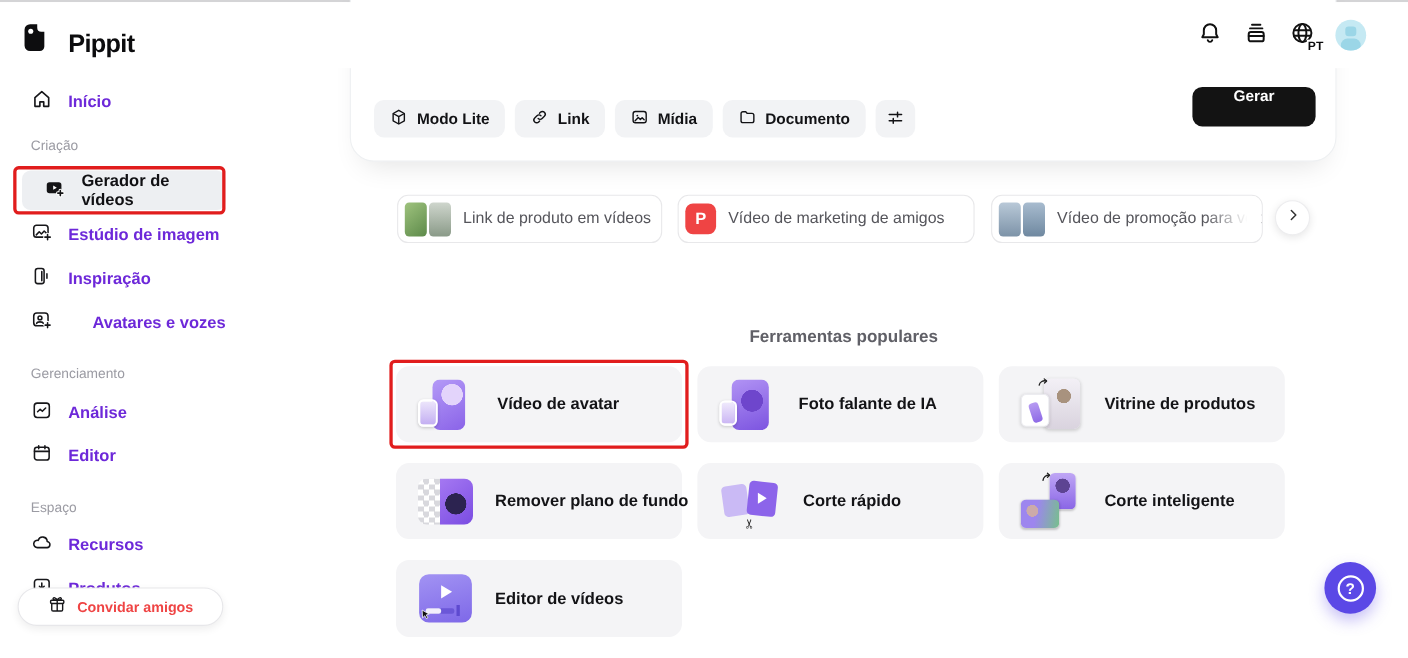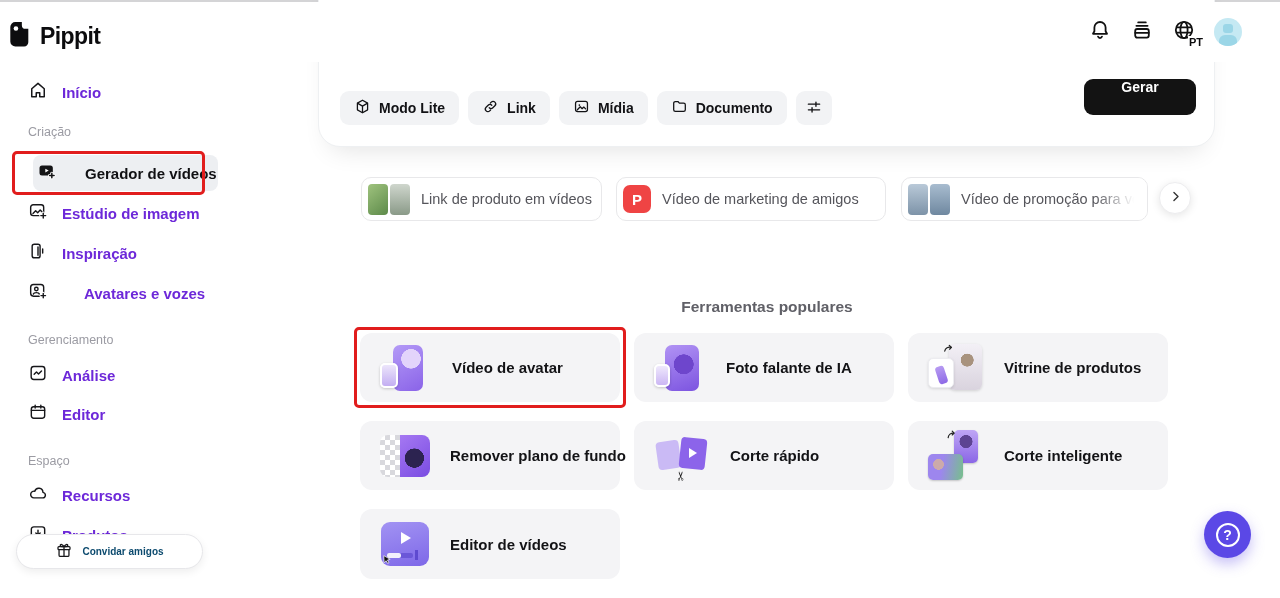--- a/index.html
+++ b/index.html
@@ -5,41 +5,41 @@
   * { margin:0; padding:0; box-sizing:border-box; }
   html,body { width:1280px; height:598px; overflow:hidden; background:#fff;
     font-family:"Liberation Sans", sans-serif; color:#17171a; cursor:default; }
   .abs { position:absolute; }
 
   
   .win-edge { left:0; top:0; width:1280px; height:2px; background:#d4d4d6; }
 
   
   .topbar { left:0; top:2px; width:1280px; height:60px; background:#fff; z-index:30; }
-  .logo { position:absolute; left:8px; top:18px; display:flex; align-items:center; gap:8px; }
+  .logo { position:absolute; left:20px; top:18px; display:flex; align-items:flex-end; gap:18px; }
   .logo-text { font-size:23px; font-weight:800; letter-spacing:-0.6px; color:#0c0c0e; }
   .topbar-right { position:absolute; right:38px; top:16px; display:flex; align-items:center; gap:18px; }
   .tb-icon { width:24px; height:24px; display:flex; align-items:center; justify-content:center; color:#111; position:relative; }
   .lang-tag { position:absolute; right:-8px; bottom:-4px; font-size:11px; font-weight:800; background:#fff; padding:0 1px; color:#0b0b0d; }
   .avatar { width:28px; height:28px; border-radius:50%; background:#c5e9f3; overflow:hidden; position:relative; }
   .avatar .head { position:absolute; left:9px; top:6px; width:10px; height:9px; border-radius:3px; background:#9bd6e7; }
   .avatar .body { position:absolute; left:5px; top:17px; width:18px; height:12px; border-radius:6px 6px 0 0; background:#9bd6e7; }
 
   
   .sidebar { left:0; top:62px; width:230px; height:536px; background:#fff; z-index:20; }
   .nav-row { position:absolute; left:28px; display:flex; align-items:center; gap:14px; height:24px; }
   .nav-row .lbl { font-size:15px; font-weight:600; color:#6d28d9; white-space:nowrap; }
   .sec-lbl { position:absolute; left:28px; font-size:12.5px; color:#9b9ba3; }
-  .pill { position:absolute; left:33px; width:185px; height:36px; background:#edeff2; border-radius:8px; display:flex; align-items:center; gap:28px; padding-left:4px; }
+  .pill { position:absolute; left:20px; width:185px; height:36px; background:#edeff2; border-radius:8px; display:flex; align-items:center; gap:14px; padding-left:20px; }
   .pill .lbl { font-size:15px; font-weight:700; color:#101013; }
   .anno { position:absolute; border:3px solid #e11d1d; border-radius:5px; pointer-events:none; z-index:25; }
   .anno-sidebar { left:12px; top:89px; width:193px; height:44px; } 
   .invite { position:absolute; left:16px; top:472px; width:187px; height:35px; background:#fff; border:1px solid #e7e7ea;
     border-radius:18px; box-shadow:0 3px 8px rgba(0,0,0,.07); display:flex; align-items:center; justify-content:center; gap:9px; z-index:26; }
-  .invite .lbl { font-size:10px; font-weight:700; color:#0c4a6e; }
+  .invite .lbl { font-size:13px; font-weight:700; color:#ef4444; }
 
   
   .panel { left:318px; top:-26px; width:897px; height:173px; background:#fff; border:1px solid #eef0f2;
     border-radius:22px; box-shadow:0 14px 26px -12px rgba(0,0,0,.12); z-index:5; }
   .toolbar { position:absolute; left:21px; bottom:21px; display:flex; gap:9px; }
   .tool-btn { height:34px; background:#f2f3f5; border-radius:9px; display:flex; align-items:center; gap:8px;
     padding:0 14px; font-size:14px; font-weight:700; color:#121215; }
   .tool-btn.icon-only { width:36px; padding:0; justify-content:center; }
   .gen-btn { position:absolute; right:18px; bottom:31px; width:112px; height:36px; background:#131313; color:#fff;
     border-radius:9px; display:flex; align-items:flex-start; justify-content:center; font-size:14px; font-weight:700; }

